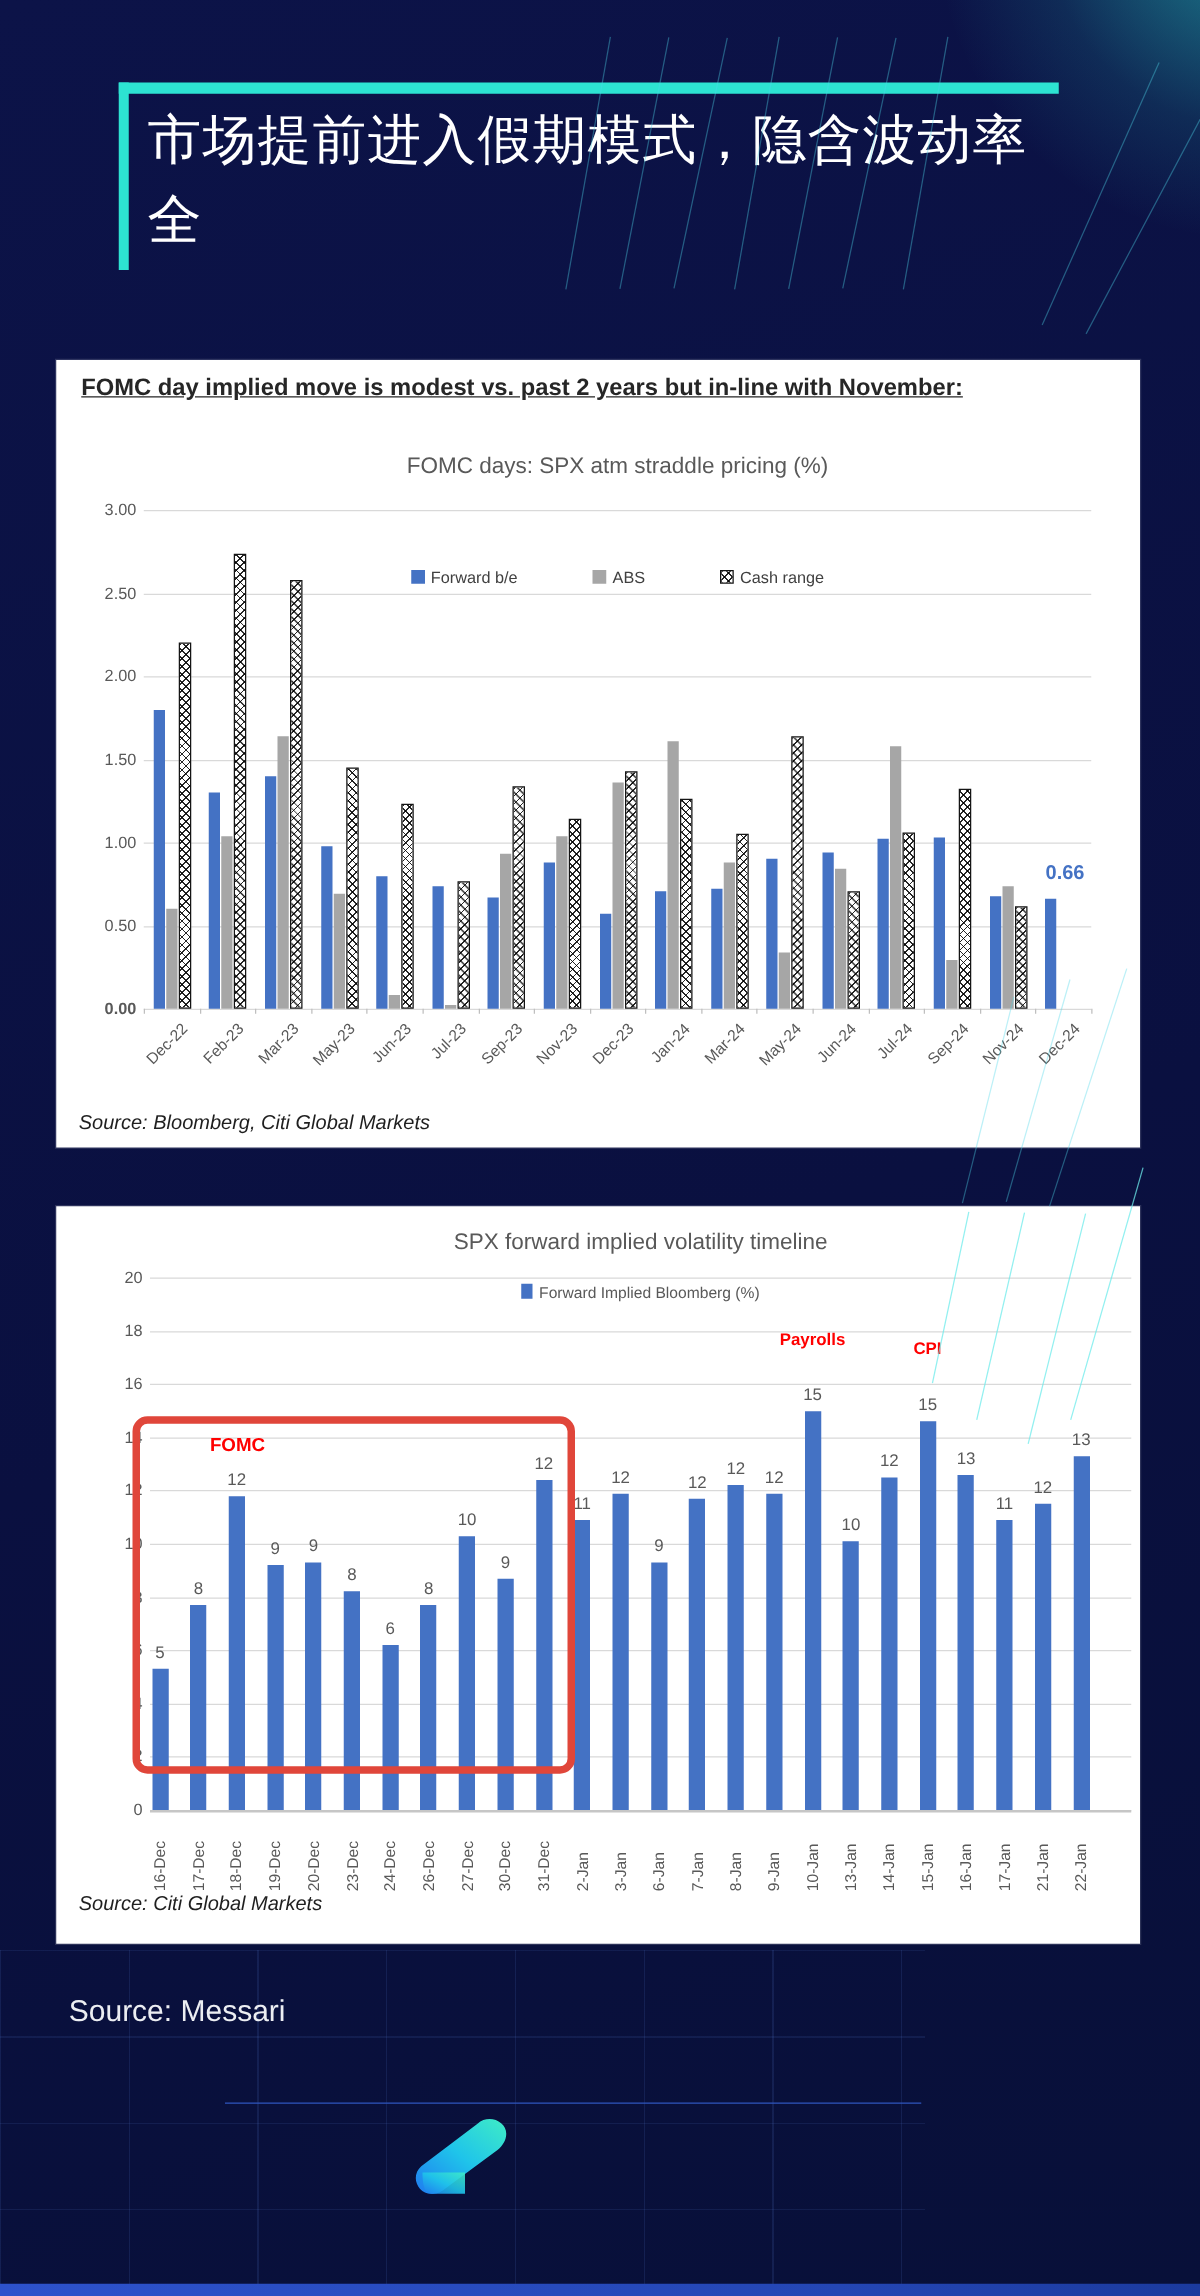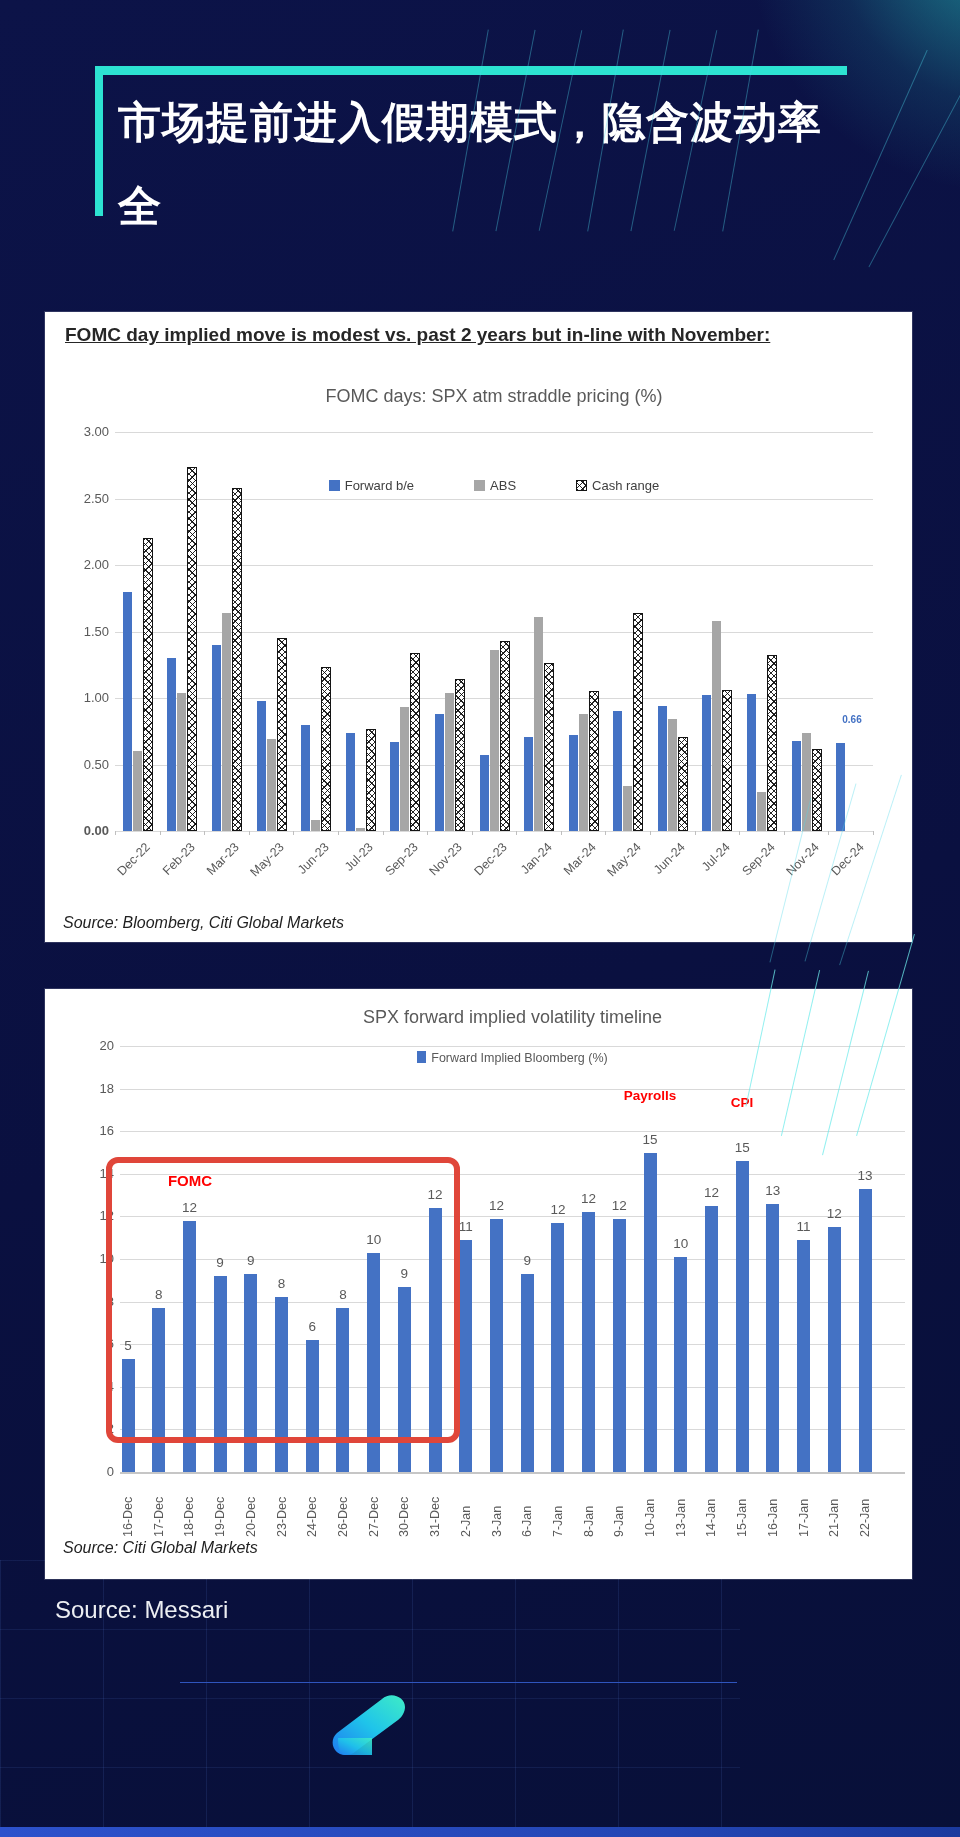--- a/index.html
+++ b/index.html
@@ -7,24 +7,24 @@
     position:relative; width:960px; height:1837px; overflow:hidden;
     background:
       radial-gradient(circle 360px at 1000px -60px, rgba(45,227,210,.55), rgba(45,227,210,.12) 45%, transparent 70%),
       linear-gradient(160deg, #0c1348 0%, #0a1040 55%, #081039 100%);
     font-family:"Liberation Sans", sans-serif;
   }
   .abs{position:absolute;}
   
   .accent-top{left:95px; top:66px; width:752px; height:9px;}
   .accent-left{left:95px; top:66px; width:8px; height:150px;}
-  .page-title{left:118px; top:80px; width:740px; color:#ffffff; font-weight:bold;
-    font-size:43px; line-height:84px; letter-spacing:1px;}
+  .page-title{left:118px; top:80px; width:740px; color:#ffffff; font-weight:normal;
+    font-size:43px; line-height:64px; letter-spacing:1px;}
   
-  .panel{background:#ffffff; box-shadow:0 0 0 1px rgba(255,255,255,.15);margin-top:24px;}
+  .panel{background:#ffffff; box-shadow:0 0 0 1px rgba(255,255,255,.15);}
   #panel1{left:45px; top:288px; width:867px; height:630px;}
   #panel2{left:45px; top:965px; width:867px; height:590px;}
   .panel-header{left:20px; top:12px; width:840px; font-size:19px; font-weight:bold;
     color:#262626; text-decoration:underline;}
   .chart-title{left:70px; top:0; width:758px; text-align:center; color:#595959; font-size:18px;}
   #c1-title{top:74px;} #c2-title{top:18px;}
   .legend-row{display:flex; justify-content:center; align-items:center; gap:60px;
     color:#404040; font-size:13px;}
   #c1-legend{left:70px; top:166px; width:758px;}
   #c2-legend{left:75px; top:62px; width:785px; gap:8px; font-size:12.5px; color:#595959;}
@@ -38,21 +38,21 @@
   .ytick{color:#595959; font-size:13px; text-align:right; width:46px;}
   .bar-blue{background:#4472c4;} .bar-gray{background:#a6a6a6;}
   .x1lab{color:#595959; font-size:12.5px; text-align:right; width:56px;
     transform:rotate(-45deg); transform-origin:top right; white-space:nowrap;}
   .x2lab{color:#595959; font-size:12.5px; writing-mode:vertical-rl; transform:rotate(180deg);
     white-space:nowrap; height:56px; text-align:left;}
   .bar-label{color:#595959; font-size:13.5px; text-align:center; width:34px;}
   .red-note{color:#ff0000; font-weight:bold; text-align:center;}
   .footnote{left:70px; top:588px; width:758px; text-align:center; color:#595959; font-size:12px;}
   .source-line{font-size:16px; font-style:italic; color:#1f1f1f; left:18px;}
-  .val-label{color:#4472c4; font-weight:bold; font-size:10px;}
+  .val-label{color:#4472c4; font-weight:bold; font-size:16px;}
   #fomc-box{border:6px solid #e0463a; border-radius:12px;}
   
   .diag{width:1px; background:rgba(80,215,235,.38);}
   .diag-bright{background:rgba(110,235,235,.75);}
   .grid-band{left:0; top:1560px; width:740px; height:277px;
     background:
       repeating-linear-gradient(90deg, rgba(90,130,220,.14) 0 1px, transparent 1px 103px),
       repeating-linear-gradient(0deg, rgba(90,130,220,.12) 0 1px, transparent 1px 69px);}
   .footer-source{left:55px; top:1596px; font-size:24px; color:#eceef2;}
   .divider{left:180px; top:1682px; width:557px; height:1px; background:#2f55be;}

